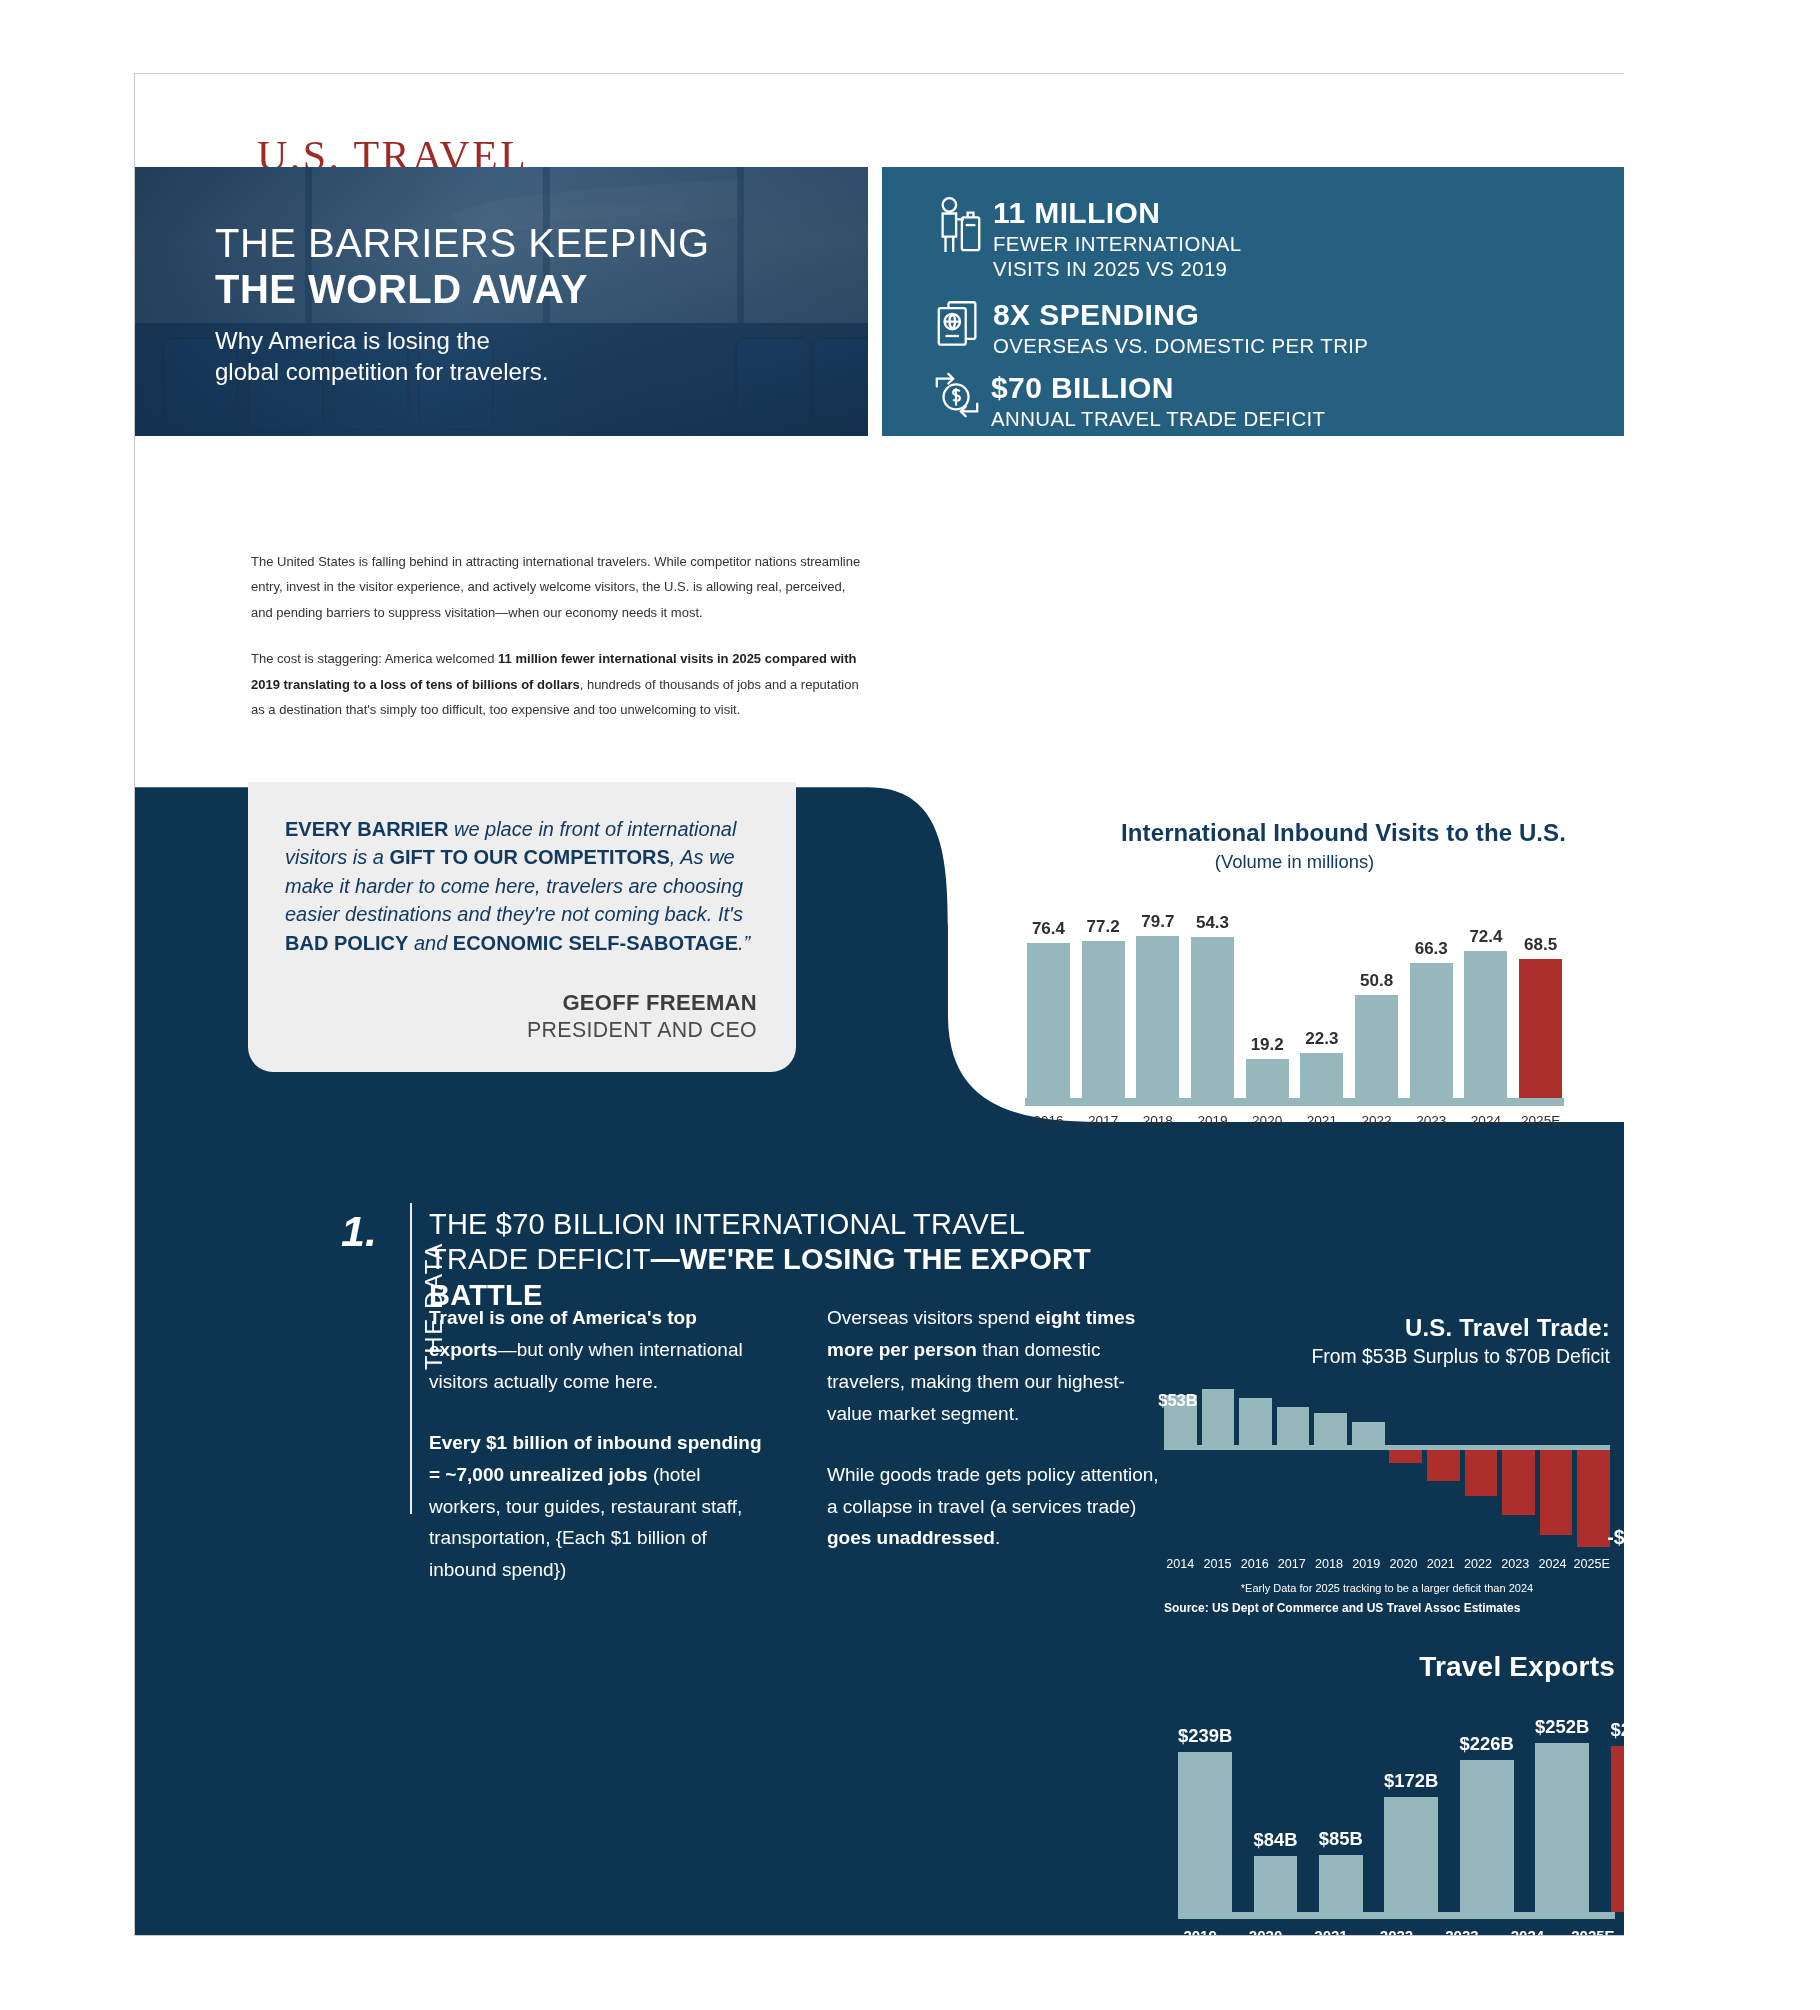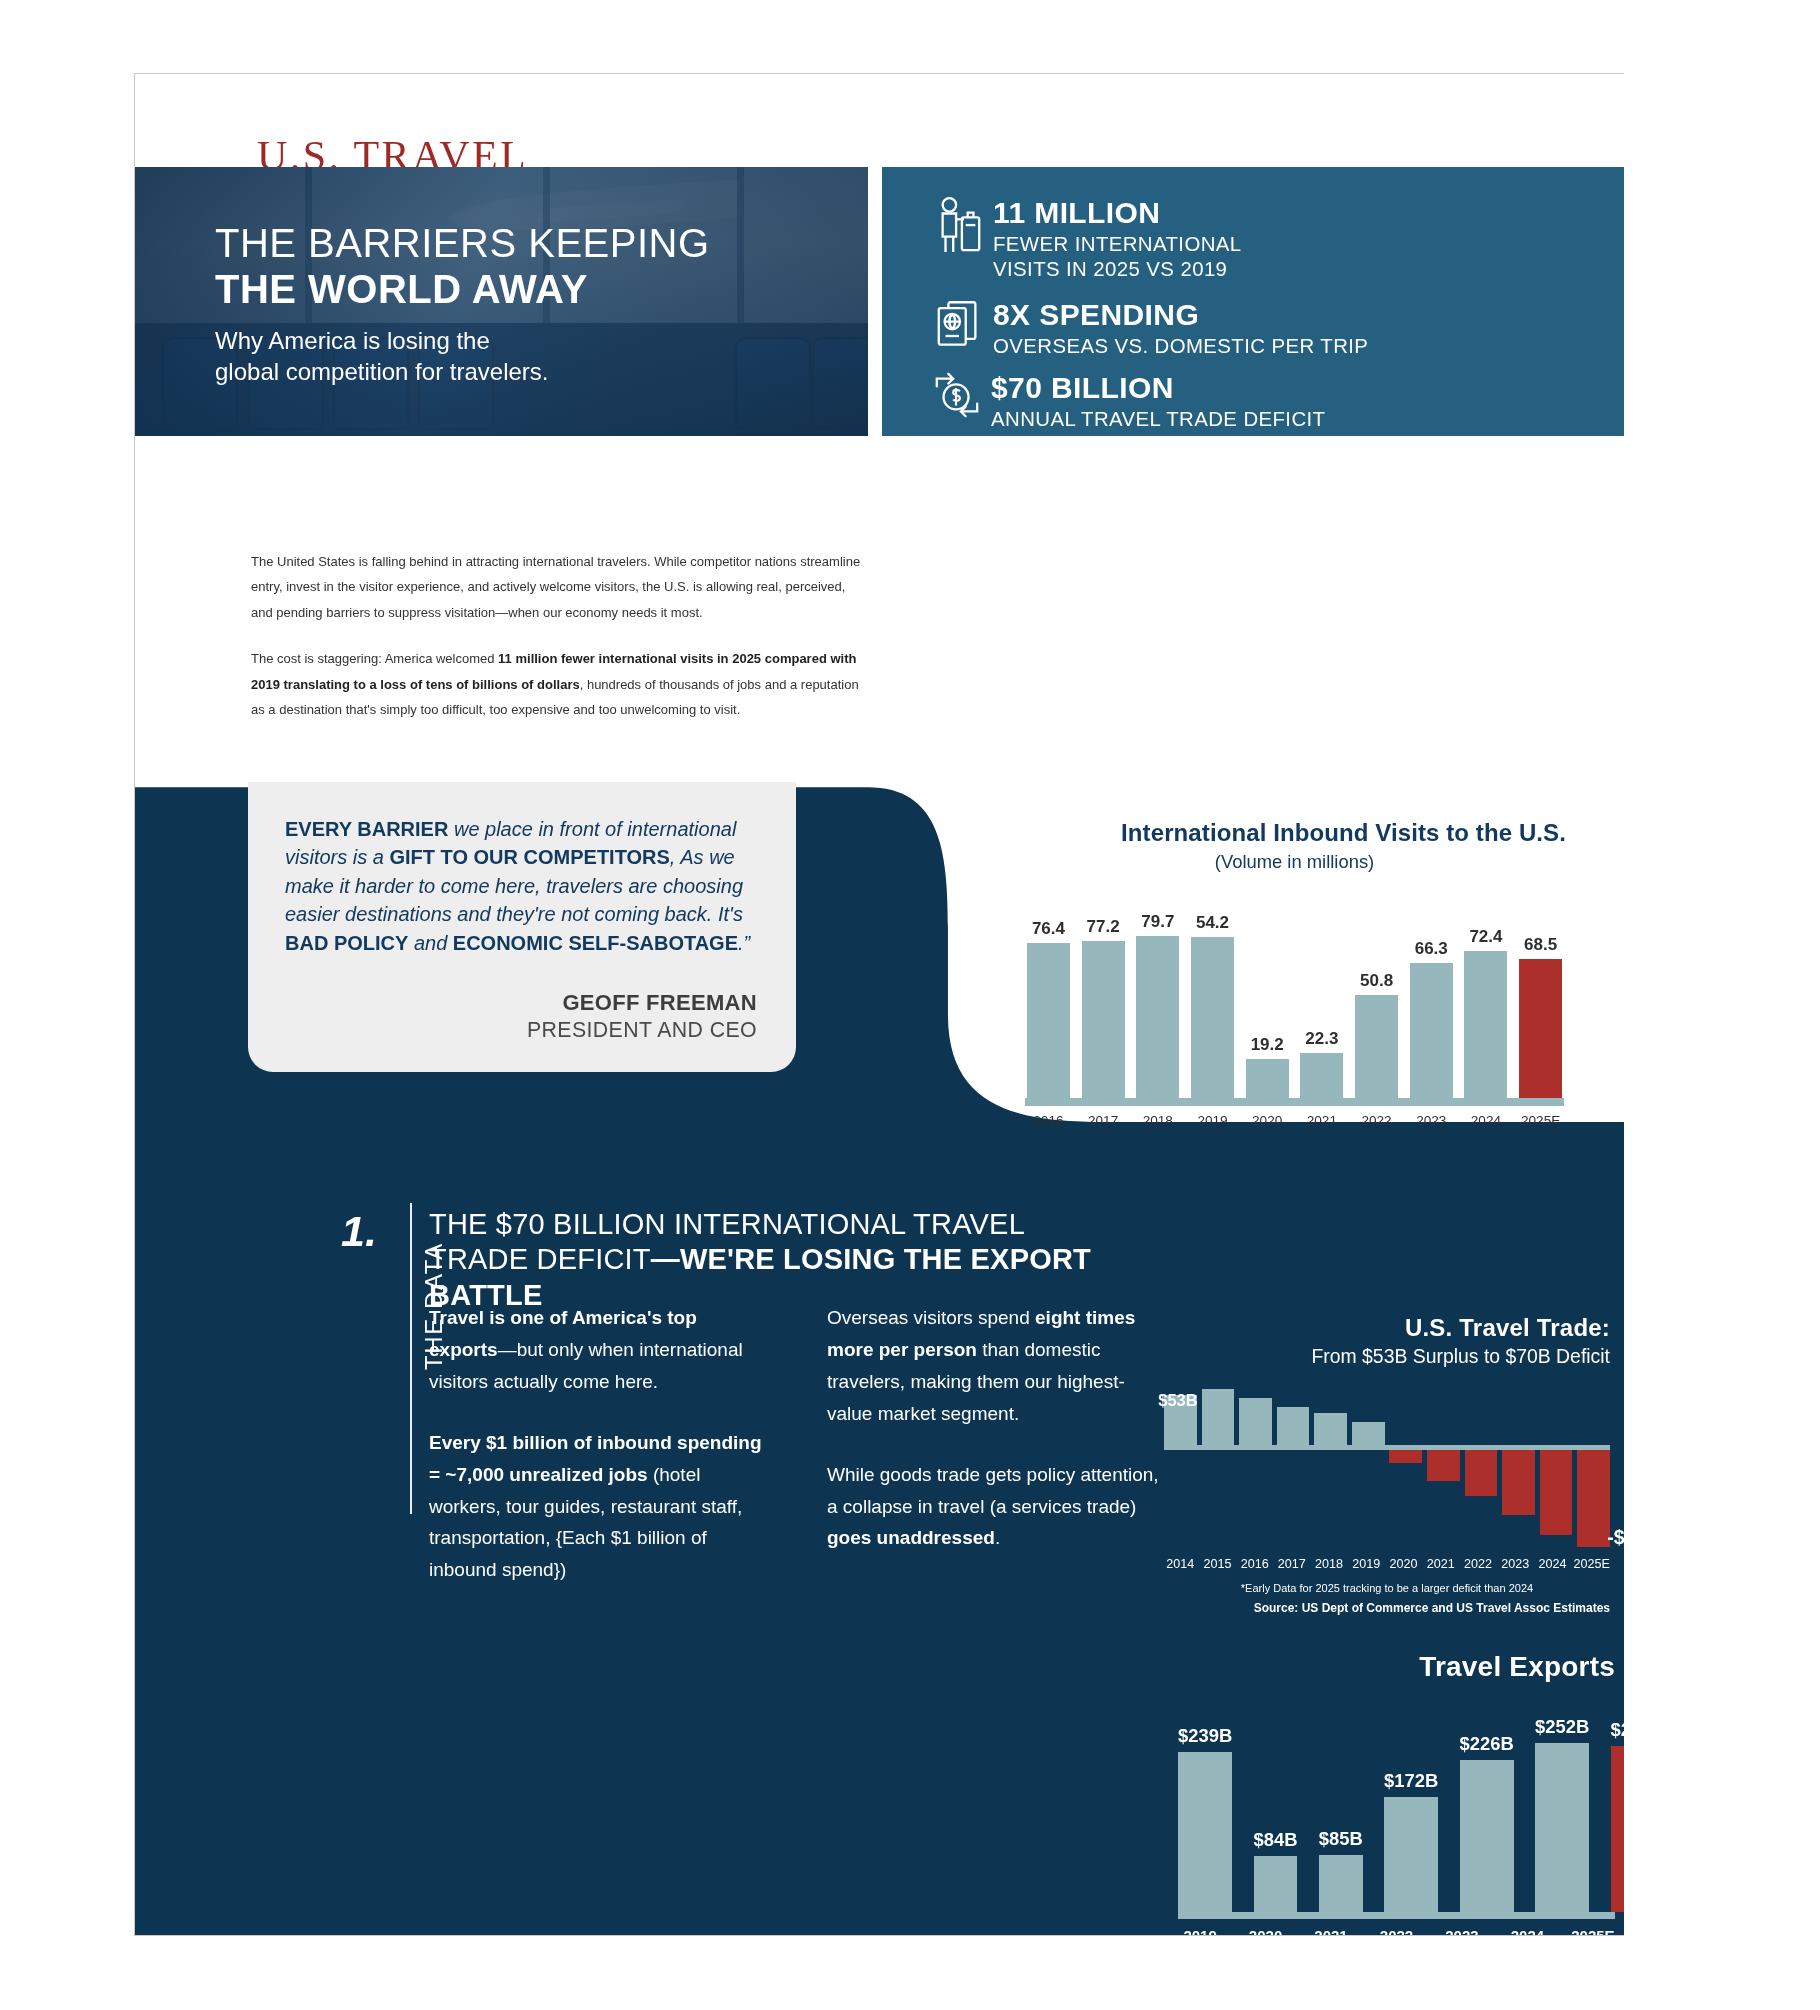--- a/index.html
+++ b/index.html
@@ -186,21 +186,21 @@
   .c2-cols { position: absolute; inset: 0; display: flex; gap: 4.9px; }
   .c2-col { flex: 1; position: relative; }
   .c2-zero { position: absolute; left: 0; right: 0; top: 60px; height: 4.9px; background: #96b8bc; z-index: 2; }
   .c2-pos { position: absolute; bottom: 107px; left: 0; width: 100%; background: #96b8bc; }
   .c2-neg { position: absolute; top: 60px; left: 0; width: 100%; background: #ac2f2c; }
   .c2-lab-start { position: absolute; left: -5.8px; top: 5.8px; font-size: 16.5px; font-weight: 700; }
   .c2-lab-end { position: absolute; right: -50px; bottom: 3.9px; font-size: 19.4px; font-weight: 700; }
   .c2-axis { display: flex; gap: 4.9px; margin-top: 4.9px; }
   .c2-axis span { flex: 1; text-align: center; font-size: 12.6px; font-weight: 300; }
   .c2-note { text-align: center; font-size: 11px; margin-top: 10.7px; font-weight: 300; }
-  .c2-src { text-align: right; font-size: 12px; font-weight: 700; margin-top: 6.8px; }
+  .c2-src { text-align: left; font-size: 12px; font-weight: 700; margin-top: 6.8px; }
 
   
   .chart3 { position: absolute; left: 1043px; top: 1577px; width: 437px; color: #fff; }
   .c3-title { text-align: right; font-size: 28px; font-weight: 700; letter-spacing: 0.2px; }
   .c3-plot { position: relative; height: 215px; margin-top: 13.6px; }
   .c3-cols { position: absolute; inset: 0; display: flex; align-items: flex-end; gap: 21.3px; }
   .c3-col { flex: 1; height: 100%; display: flex; flex-direction: column; justify-content: flex-end; align-items: center; }
   .c3-val { font-size: 18.4px; font-weight: 700; margin-bottom: 4.9px; white-space: nowrap; }
   .c3-bar { width: 100%; background: #96b8bc; }
   .c3-bar.hl { background: #ac2f2c; }
@@ -339,21 +339,21 @@
             </div>
             <div class="c1-col">
               <div class="c1-val">77.2</div>
               <div class="c1-bar" style="height: 157px;"></div>
             </div>
             <div class="c1-col">
               <div class="c1-val">79.7</div>
               <div class="c1-bar" style="height: 162px;"></div>
             </div>
             <div class="c1-col">
-              <div class="c1-val">54.2</div>
+              <div class="c1-val">54.3</div>
               <div class="c1-bar" style="height: 161px;"></div>
             </div>
             <div class="c1-col">
               <div class="c1-val">19.2</div>
               <div class="c1-bar" style="height: 39px;"></div>
             </div>
             <div class="c1-col">
               <div class="c1-val">22.3</div>
               <div class="c1-bar" style="height: 45px;"></div>
             </div>

